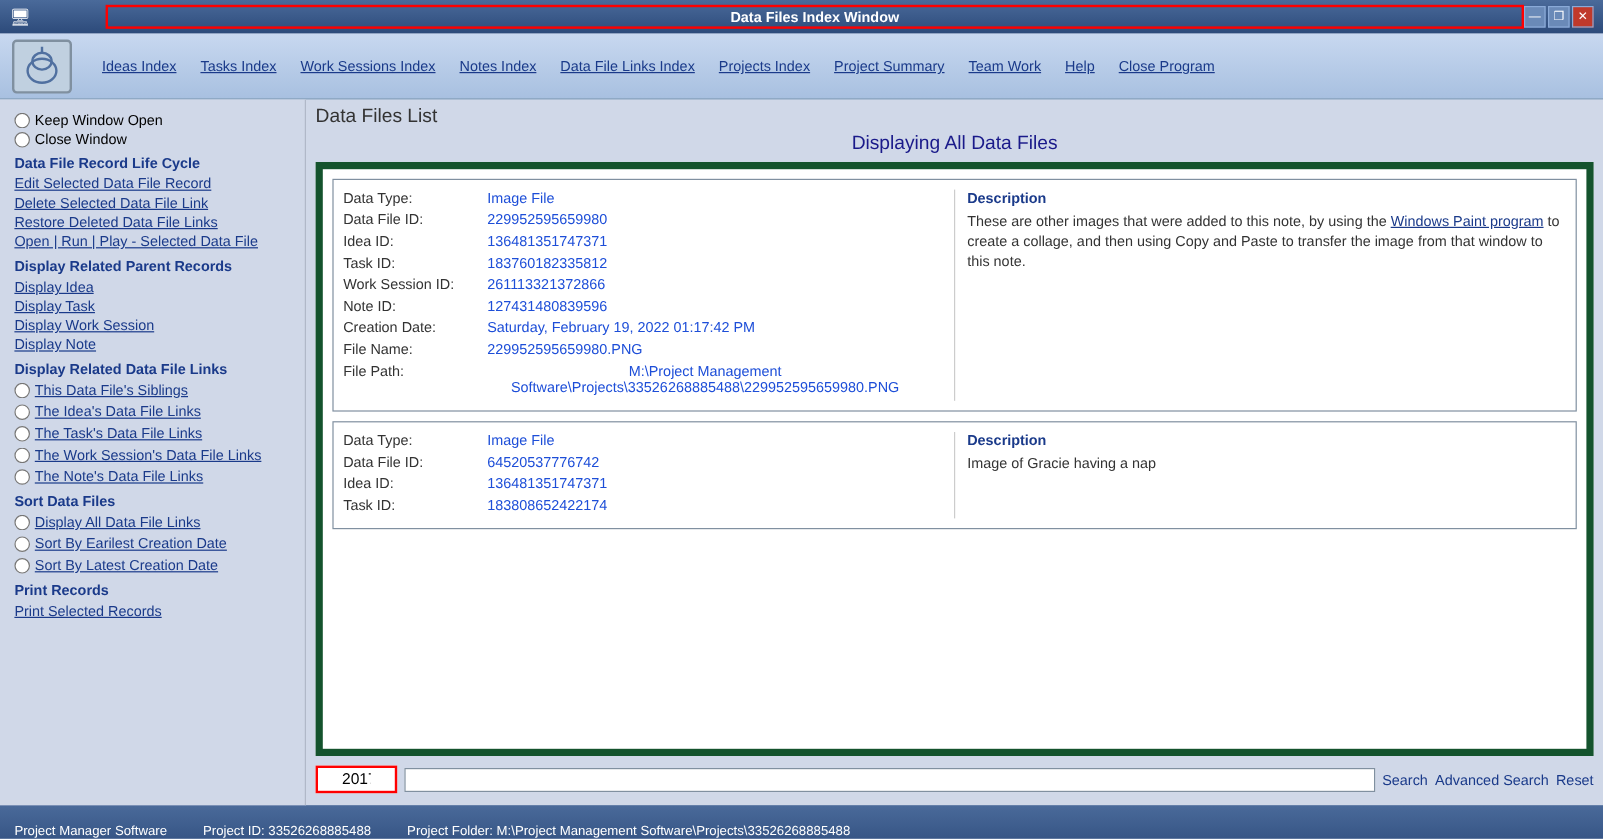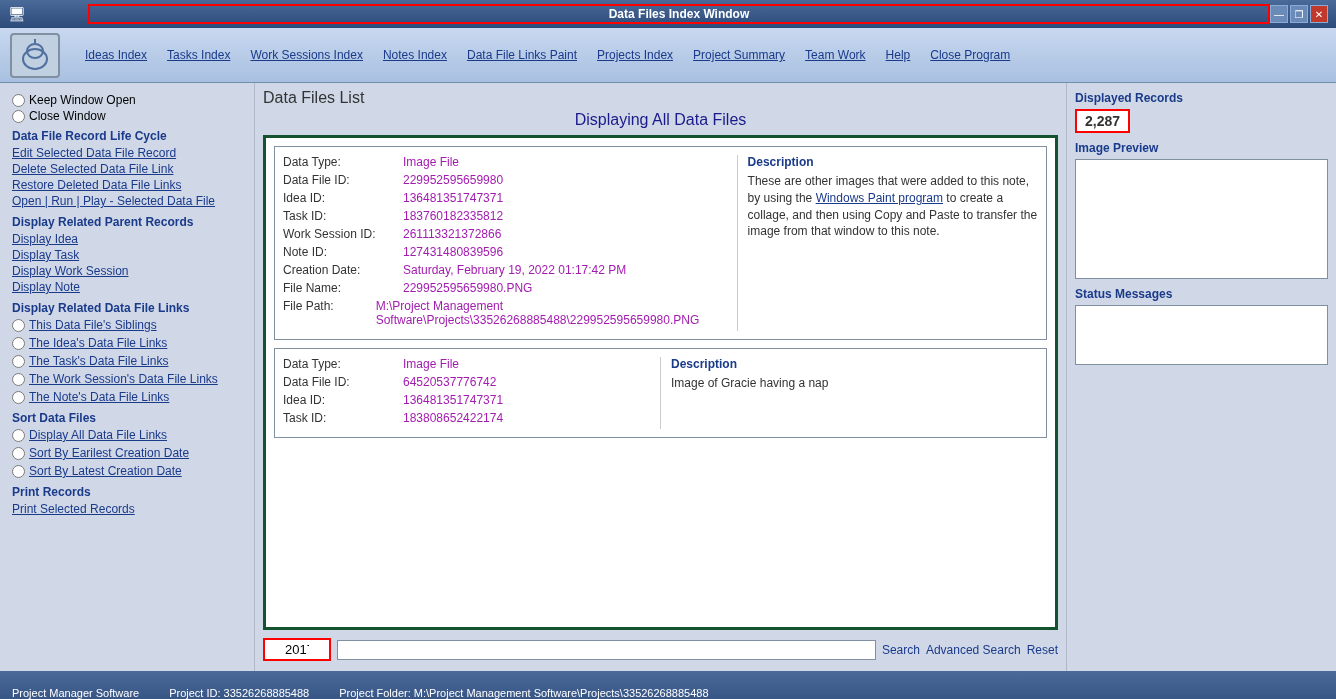--- a/index.html
+++ b/index.html
@@ -103,39 +103,39 @@
     .data-files-title {
       text-align: center;
       font-size: 16px;
       color: #1a1a8a;
       margin-bottom: 6px;
       font-weight: normal;
     }
 
     .records-panel {
       flex: 1;
-      border: 3px solid #14532d;
+      border: 6px solid #14532d;
       background: white;
       overflow-y: scroll;
       position: relative;
     }
 
     .record-card {
       border: 1px solid #8090a0;
       margin: 8px;
       padding: 8px;
       background: white;
       display: flex;
       gap: 10px;
     }
     .record-left { flex: 1; }
     .record-right { flex: 1; border-left: 1px solid #ccc; padding-left: 10px; }
     .record-field { display: flex; margin-bottom: 4px; }
     .field-label { width: 120px; color: #333; font-size: 12px; }
-    .field-value { color: #a21caf; font-size: 12px; }
+    .field-value { color: #1d4ed8; font-size: 12px; text-align: center; }
     .description-title { font-weight: bold; color: #1a3a8a; font-size: 12px; margin-bottom: 4px; }
     .description-text { font-size: 12px; color: #333; line-height: 1.4; }
     .description-link { color: #1a3a8a; text-decoration: underline; }
 
     
     .search-bar {
       display: flex;
       align-items: center;
       gap: 6px;
       margin-top: 4px;
@@ -232,21 +232,21 @@
       <ellipse cx="18" cy="22" rx="12" ry="10" fill="none" stroke="#5070a0" stroke-width="2"></ellipse>
       <ellipse cx="18" cy="14" rx="8" ry="7" fill="none" stroke="#5070a0" stroke-width="2"></ellipse>
       <line x1="18" y1="7" x2="18" y2="2" stroke="#5070a0" stroke-width="2"></line>
     </svg>
   </div>
   <div class="nav-links">
     <span class="nav-link">Ideas Index</span>
     <span class="nav-link">Tasks Index</span>
     <span class="nav-link">Work Sessions Index</span>
     <span class="nav-link">Notes Index</span>
-    <span class="nav-link">Data File Links Paint</span>
+    <span class="nav-link">Data File Links Index</span>
     <span class="nav-link">Projects Index</span>
     <span class="nav-link">Project Summary</span>
     <span class="nav-link">Team Work</span>
     <span class="nav-link">Help</span>
     <span class="nav-link">Close Program</span>
   </div>
 </div>
 
 <div class="main-layout">
 
@@ -393,36 +393,20 @@
 
     <div class="search-bar">
       <input class="search-input-box" type="text" value="2017" style="">
       <input class="search-text-input" type="text" style="">
       <button class="search-btn">Search</button>
       <button class="search-btn">Advanced Search</button>
       <button class="search-btn">Reset</button>
     </div>
   </div>
 
-  <div class="right-panel">
-    <div>
-      <div class="right-section-title">Displayed Records</div>
-      <div class="displayed-records-box">
-        <div class="records-count">2,287</div>
-      </div>
-    </div>
-    <div>
-      <div class="right-section-title">Image Preview</div>
-      <div class="image-preview-box"></div>
-    </div>
-    <div>
-      <div class="right-section-title">Status Messages</div>
-      <div class="status-messages-box"></div>
-    </div>
-  </div>
 
 </div>
 
 <div class="status-bar">
   <span>Project Manager Software</span>
   <span>Project ID:  33526268885488</span>
   <span>Project Folder: M:\Project Management Software\Projects\33526268885488</span>
 </div>
 
 </body></html>

